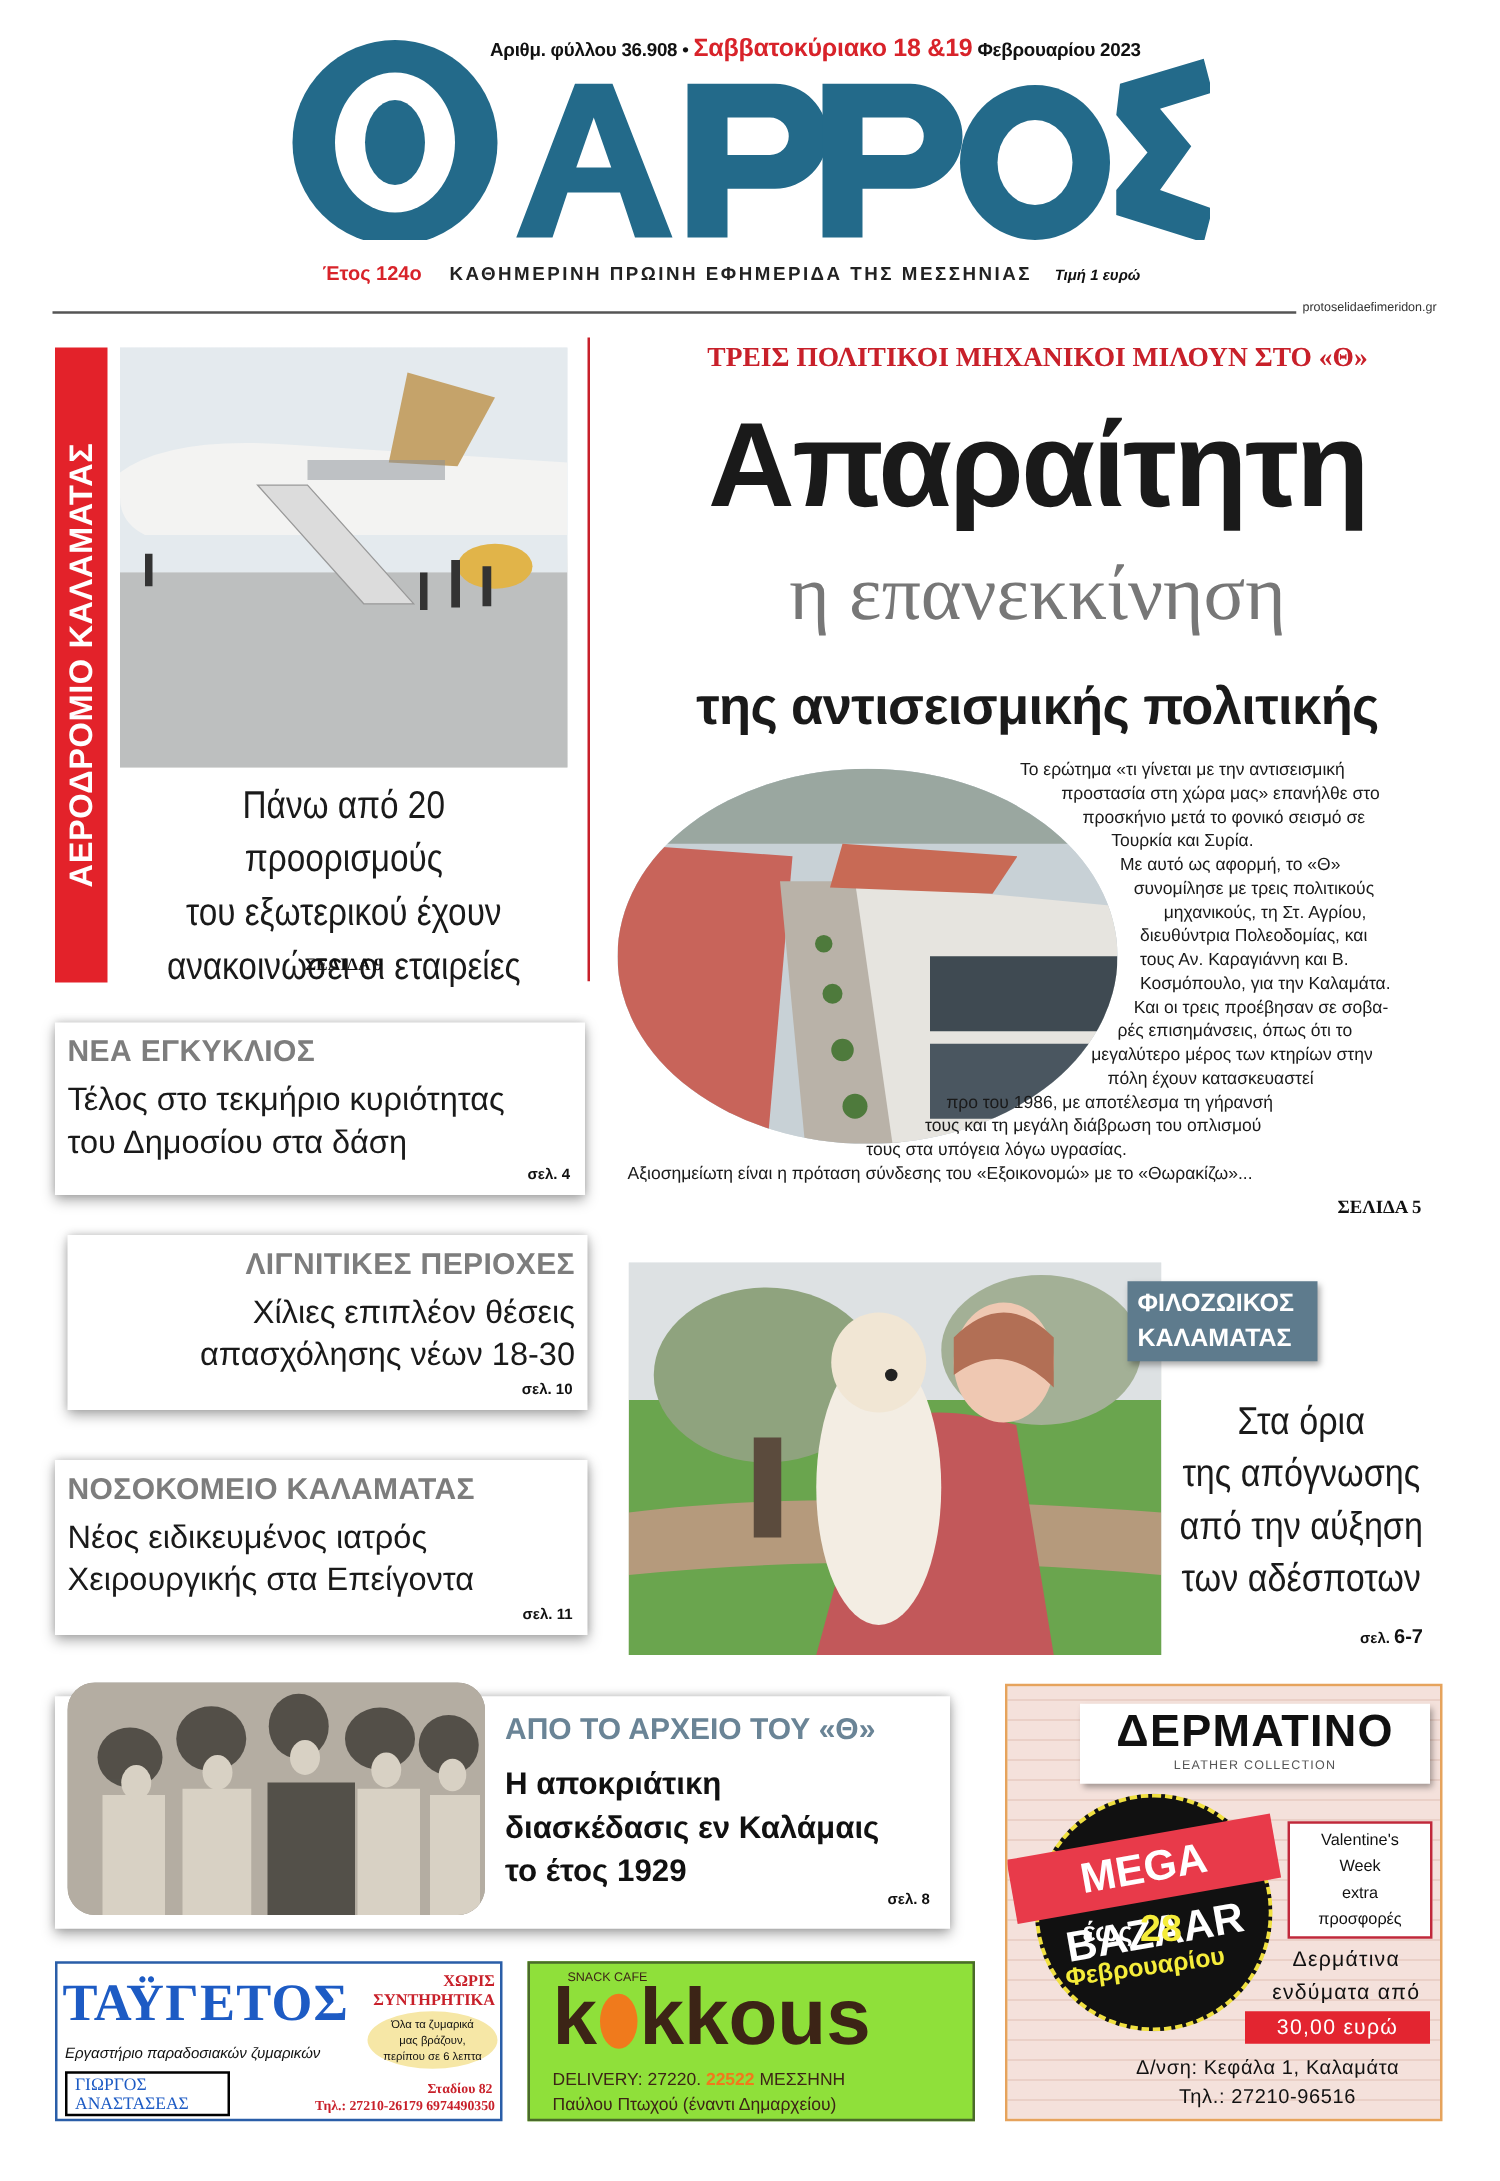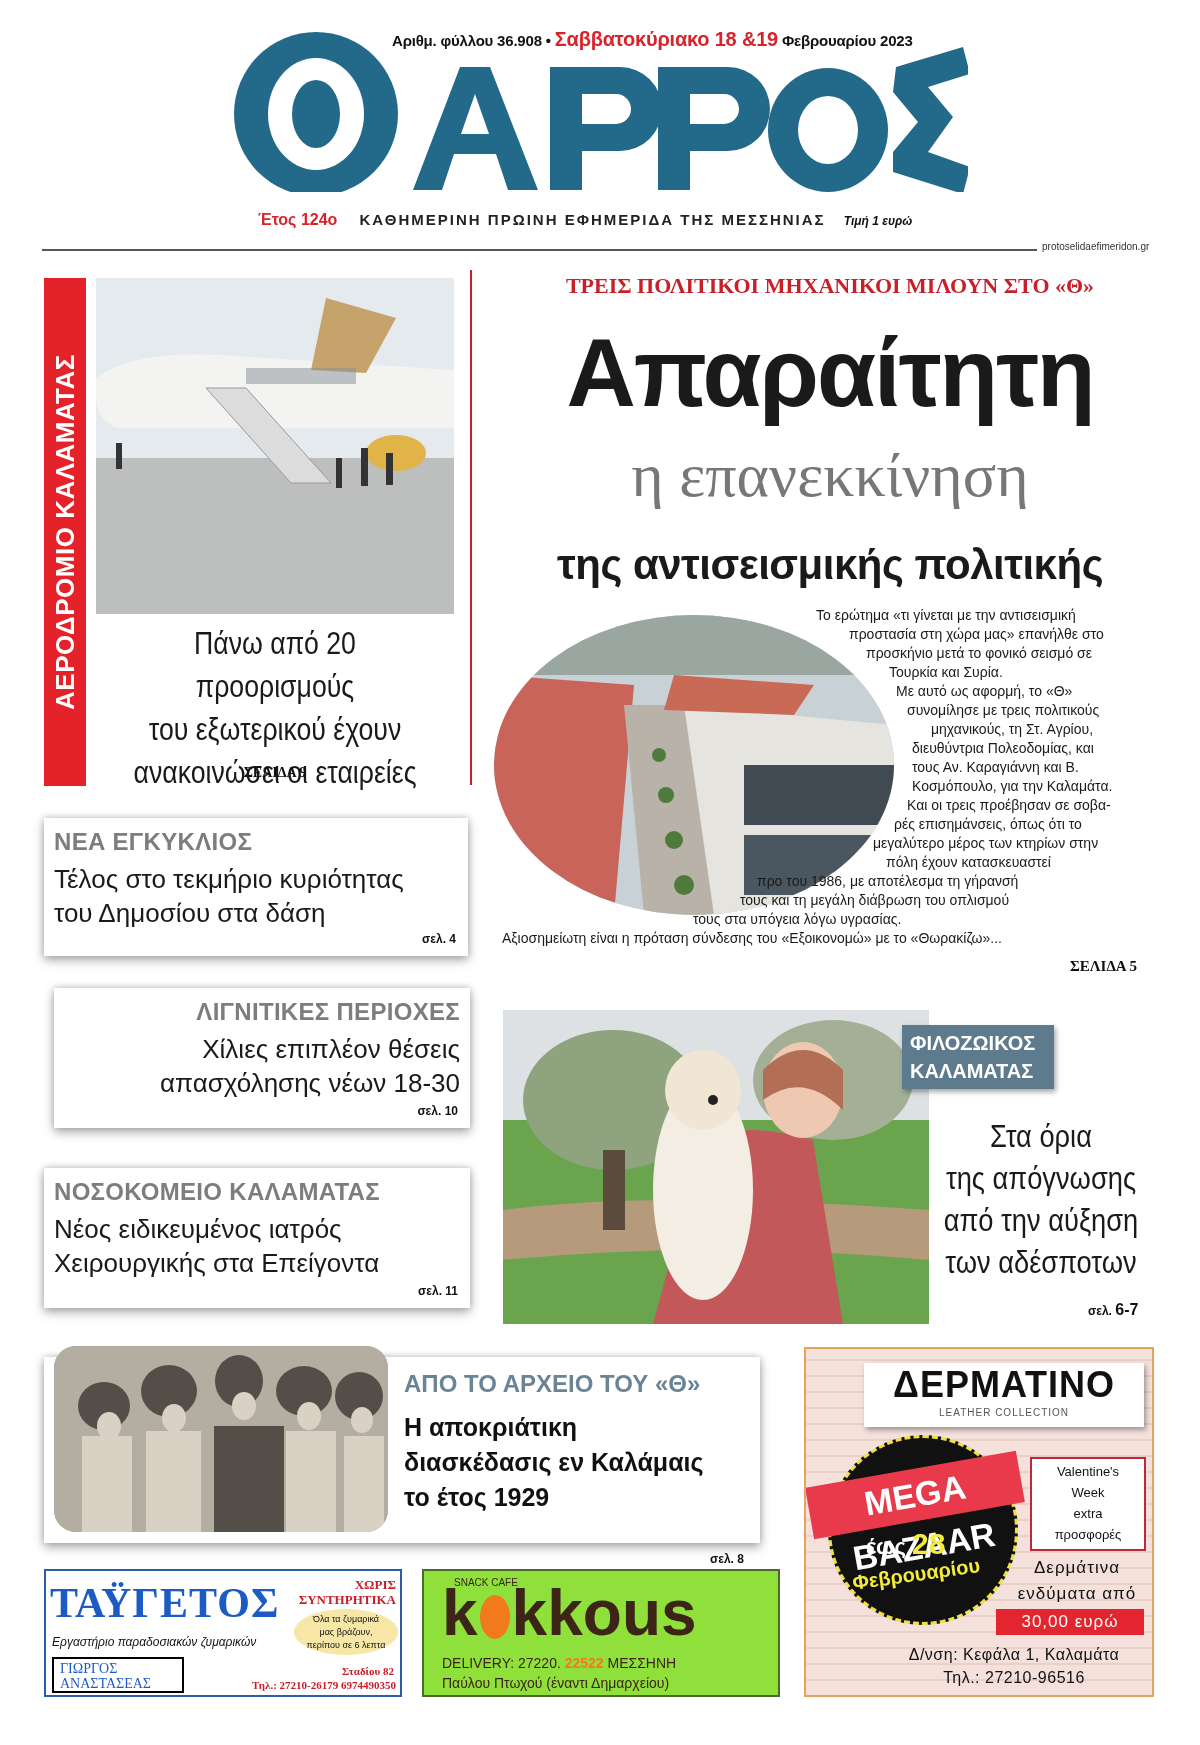--- a/index.html
+++ b/index.html
@@ -46,21 +46,21 @@
   .dog-kicker { left: 902px; top: 1025px; width: 152px; height: 64px; background: #5e7b8d; color: #fff; font-weight: bold; font-size: 20px; line-height: 28px; padding: 4px 8px; box-shadow: 2px 3px 5px rgba(0,0,0,0.35); }
   .dog-head { left: 930px; top: 1116px; width: 222px; text-align: center; font-size: 31px; line-height: 42px; color: #1a1a1a; transform: scaleX(0.88); transform-origin: center top; }
   .dog-page { left: 1088px; top: 1301px; font-weight: bold; font-size: 12px; white-space: nowrap; }
   .dog-page b { font-size: 16px; }
 
   
   .archive-box { left: 44px; top: 1357px; width: 716px; height: 186px; }
   .archive-photo { left: 54px; top: 1346px; width: 334px; height: 186px; border-radius: 22px; overflow: hidden; background: #a09b91; }
   .archive-kicker { left: 404px; top: 1370px; font-weight: bold; color: #6a8496; font-size: 24px; white-space: nowrap; }
   .archive-head { left: 404px; top: 1410px; font-weight: bold; font-size: 25px; line-height: 35px; color: #111; white-space: nowrap; }
-  .archive-page { left: 710px; top: 1512px; font-weight: bold; font-size: 12px; margin-top: 40px; }
+  .archive-page { left: 710px; top: 1512px; font-weight: bold; font-size: 12px; }
 
   
   .ad-dermatino { left: 804px; top: 1347px; width: 350px; height: 350px; border: 2px solid #e6a35c; background: repeating-linear-gradient(0deg, #f4e1db 0 14px, #ead0c7 14px 16px); overflow: hidden; }
   .ad-taygetos { left: 44px; top: 1569px; width: 358px; height: 128px; border: 2px solid #2a5ea8; background: #fff; overflow: hidden; }
   .ad-kokkous { left: 422px; top: 1569px; width: 358px; height: 128px; border: 2px solid #4a6b2a; background: #8fe03a; overflow: hidden; }
 </style>
 </head>
 <body>
 
 <div class="abs issue-line">

